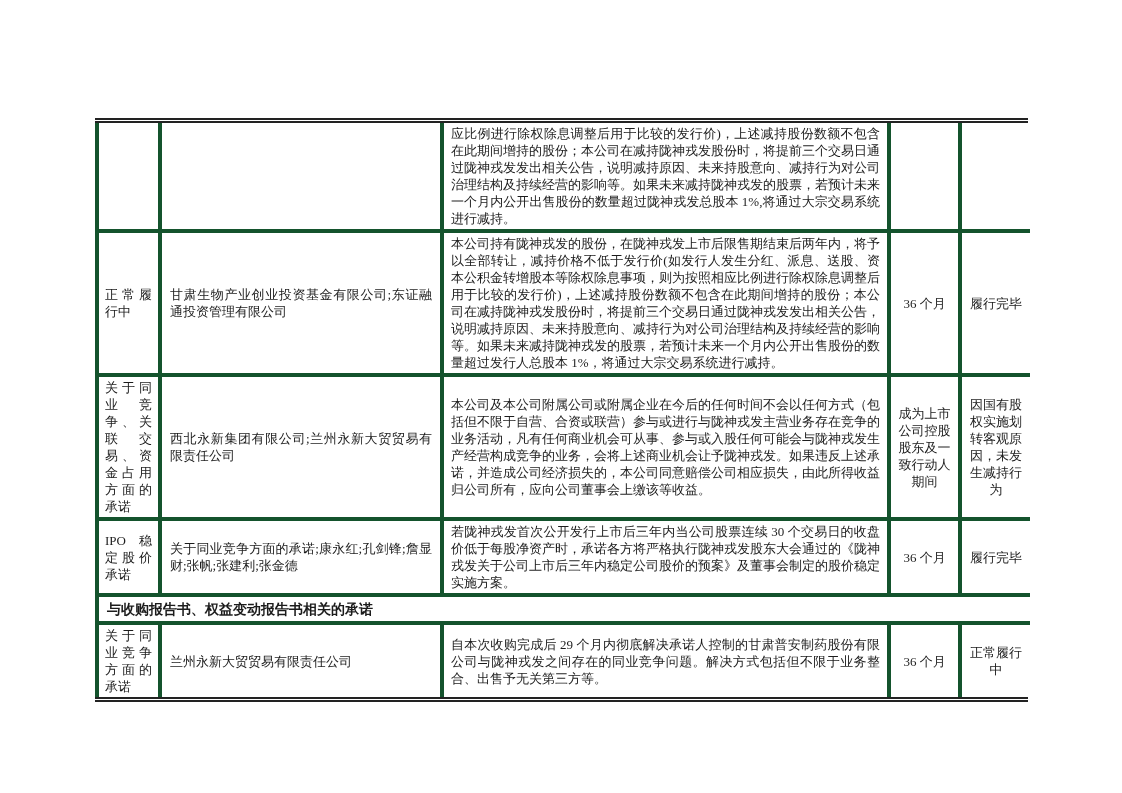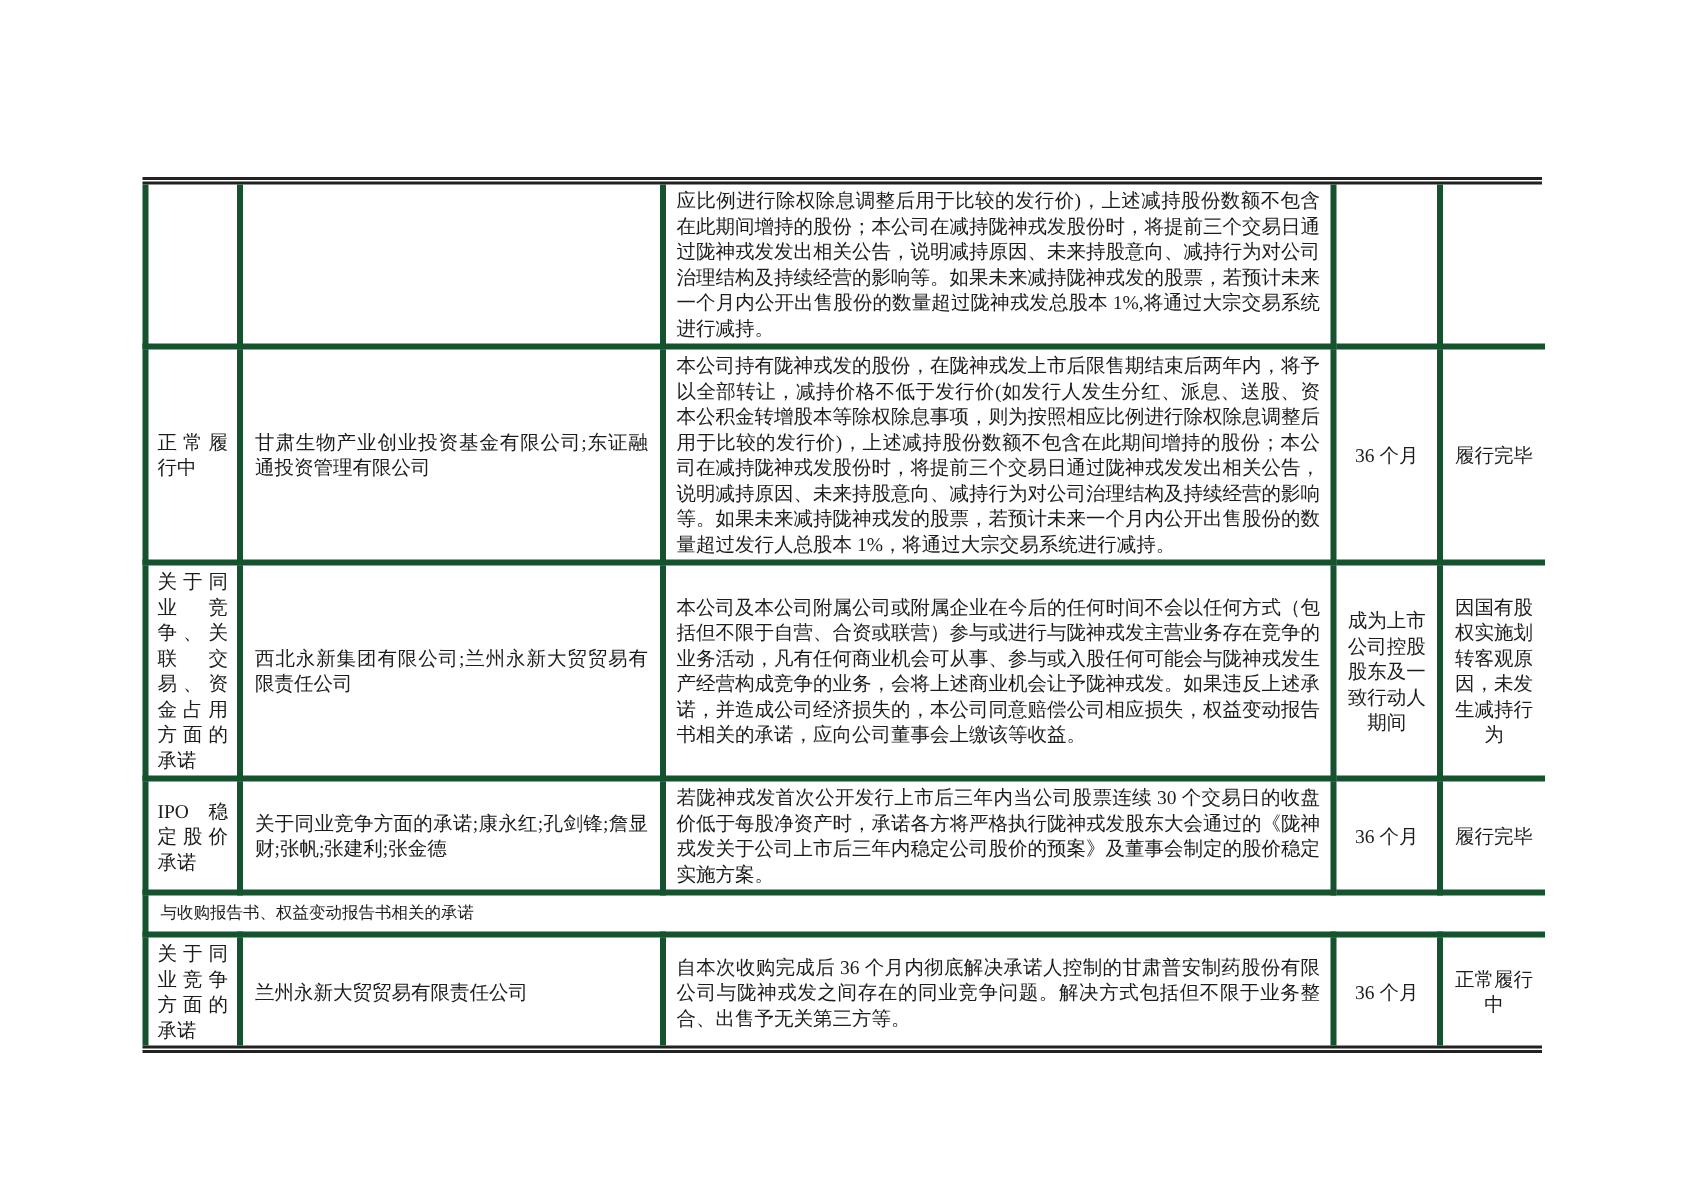--- a/index.html
+++ b/index.html
@@ -52,22 +52,22 @@
     padding: 2px 7px;
     text-align: justify;
     text-justify: inter-ideograph;
   }
   td.cell-duration, td.cell-status {
     padding: 2px 3px;
     text-align: center;
     font-family: Liberation Serif, serif;
   }
   tr.section-row td {
-    font-weight: normal;
-    font-size: 11px;
+    font-weight: bold;
+    font-size: 14px;
     padding: 3px 8px;
     text-align: left;
     vertical-align: middle;
   }
 </style>
 </head>
 <body>
 
 <div class="page">
   <div class="table-wrap">
@@ -90,37 +90,37 @@
         <tr style="height:136px">
           <td class="cell-type">正常履行中</td>
           <td class="cell-party">甘肃生物产业创业投资基金有限公司;东证融通投资管理有限公司</td>
           <td class="cell-content">本公司持有陇神戎发的股份，在陇神戎发上市后限售期结束后两年内，将予以全部转让，减持价格不低于发行价(如发行人发生分红、派息、送股、资本公积金转增股本等除权除息事项，则为按照相应比例进行除权除息调整后用于比较的发行价)，上述减持股份数额不包含在此期间增持的股份；本公司在减持陇神戎发股份时，将提前三个交易日通过陇神戎发发出相关公告，说明减持原因、未来持股意向、减持行为对公司治理结构及持续经营的影响等。如果未来减持陇神戎发的股票，若预计未来一个月内公开出售股份的数量超过发行人总股本 1%，将通过大宗交易系统进行减持。</td>
           <td class="cell-duration">36 个月</td>
           <td class="cell-status">履行完毕</td>
         </tr>
         <tr style="height:120px">
           <td class="cell-type">关于同业竞争、关联交易、资金占用方面的承诺</td>
           <td class="cell-party">西北永新集团有限公司;兰州永新大贸贸易有限责任公司</td>
-          <td class="cell-content">本公司及本公司附属公司或附属企业在今后的任何时间不会以任何方式（包括但不限于自营、合资或联营）参与或进行与陇神戎发主营业务存在竞争的业务活动，凡有任何商业机会可从事、参与或入股任何可能会与陇神戎发生产经营构成竞争的业务，会将上述商业机会让予陇神戎发。如果违反上述承诺，并造成公司经济损失的，本公司同意赔偿公司相应损失，权益变动报告书相关的承诺，应向公司董事会上缴该等收益。</td>
+          <td class="cell-content">本公司及本公司附属公司或附属企业在今后的任何时间不会以任何方式（包括但不限于自营、合资或联营）参与或进行与陇神戎发主营业务存在竞争的业务活动，凡有任何商业机会可从事、参与或入股任何可能会与陇神戎发生产经营构成竞争的业务，会将上述商业机会让予陇神戎发。如果违反上述承诺，并造成公司经济损失的，本公司同意赔偿公司相应损失，由此所得收益归公司所有，应向公司董事会上缴该等收益。</td>
           <td class="cell-duration">成为上市公司控股股东及一致行动人期间</td>
           <td class="cell-status">因国有股权实施划转客观原因，未发生减持行为</td>
         </tr>
         <tr style="height:70px">
           <td class="cell-type">IPO 稳定股价承诺</td>
           <td class="cell-party">关于同业竞争方面的承诺;康永红;孔剑锋;詹显财;张帆;张建利;张金德</td>
           <td class="cell-content">若陇神戎发首次公开发行上市后三年内当公司股票连续 30 个交易日的收盘价低于每股净资产时，承诺各方将严格执行陇神戎发股东大会通过的《陇神戎发关于公司上市后三年内稳定公司股价的预案》及董事会制定的股价稳定实施方案。</td>
           <td class="cell-duration">36 个月</td>
           <td class="cell-status">履行完毕</td>
         </tr>
         <tr class="section-row" style="height:28px">
           <td colspan="5">与收购报告书、权益变动报告书相关的承诺</td>
         </tr>
         <tr style="height:62px">
           <td class="cell-type">关于同业竞争方面的承诺</td>
           <td class="cell-party">兰州永新大贸贸易有限责任公司</td>
-          <td class="cell-content">自本次收购完成后 36 个月内彻底解决承诺人控制的甘肃普安制药股份有限公司与陇神戎发之间存在的同业竞争问题。解决方式包括但不限于业务整合、出售予无关第三方等。</td>
+          <td class="cell-content">自本次收购完成后 29 个月内彻底解决承诺人控制的甘肃普安制药股份有限公司与陇神戎发之间存在的同业竞争问题。解决方式包括但不限于业务整合、出售予无关第三方等。</td>
           <td class="cell-duration">36 个月</td>
           <td class="cell-status">正常履行中</td>
         </tr>
       </tbody>
     </table>
   </div>
 </div>
 
 </body></html>

